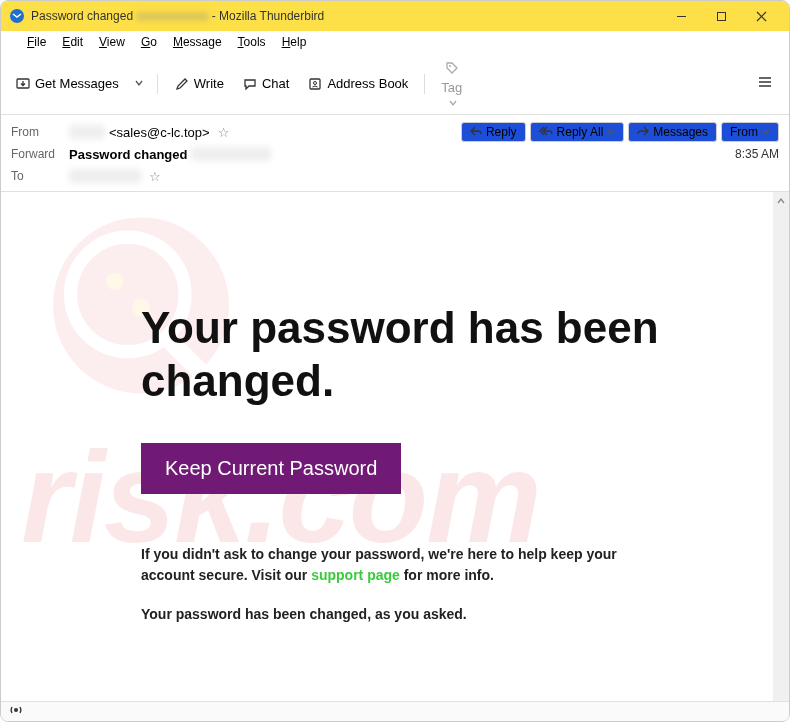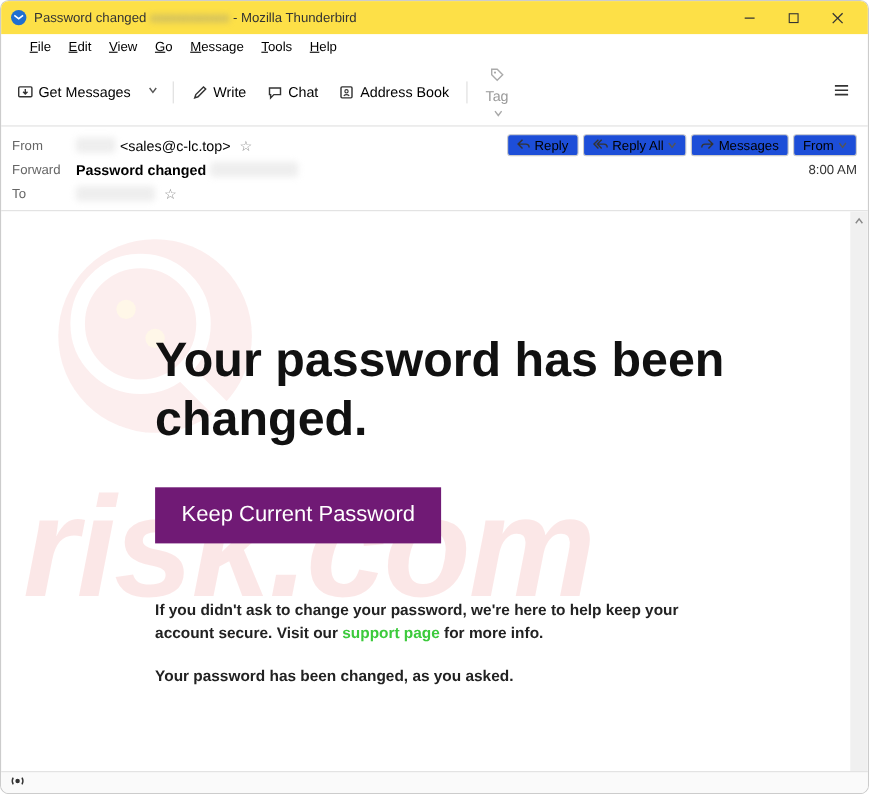--- a/index.html
+++ b/index.html
@@ -280,21 +280,21 @@
           </svg>
       </div>
     </div>
   </div>
   <div class="msg-row subject-row">
     <div class="msg-label">Forward</div>
     <div class="msg-value">
       <span>Password changed</span>
       <span class="blurred" style="padding:0 40px;"></span>
     </div>
-    <div class="time">8:00 AM</div>
+    <div class="time">8:35 AM</div>
   </div>
   <div class="msg-row">
     <div class="msg-label">To</div>
     <div class="msg-value">
       <span class="blurred" style="padding:0 36px;"></span>
       <span class="star">☆</span>
     </div>
   </div>
 </div>
 

